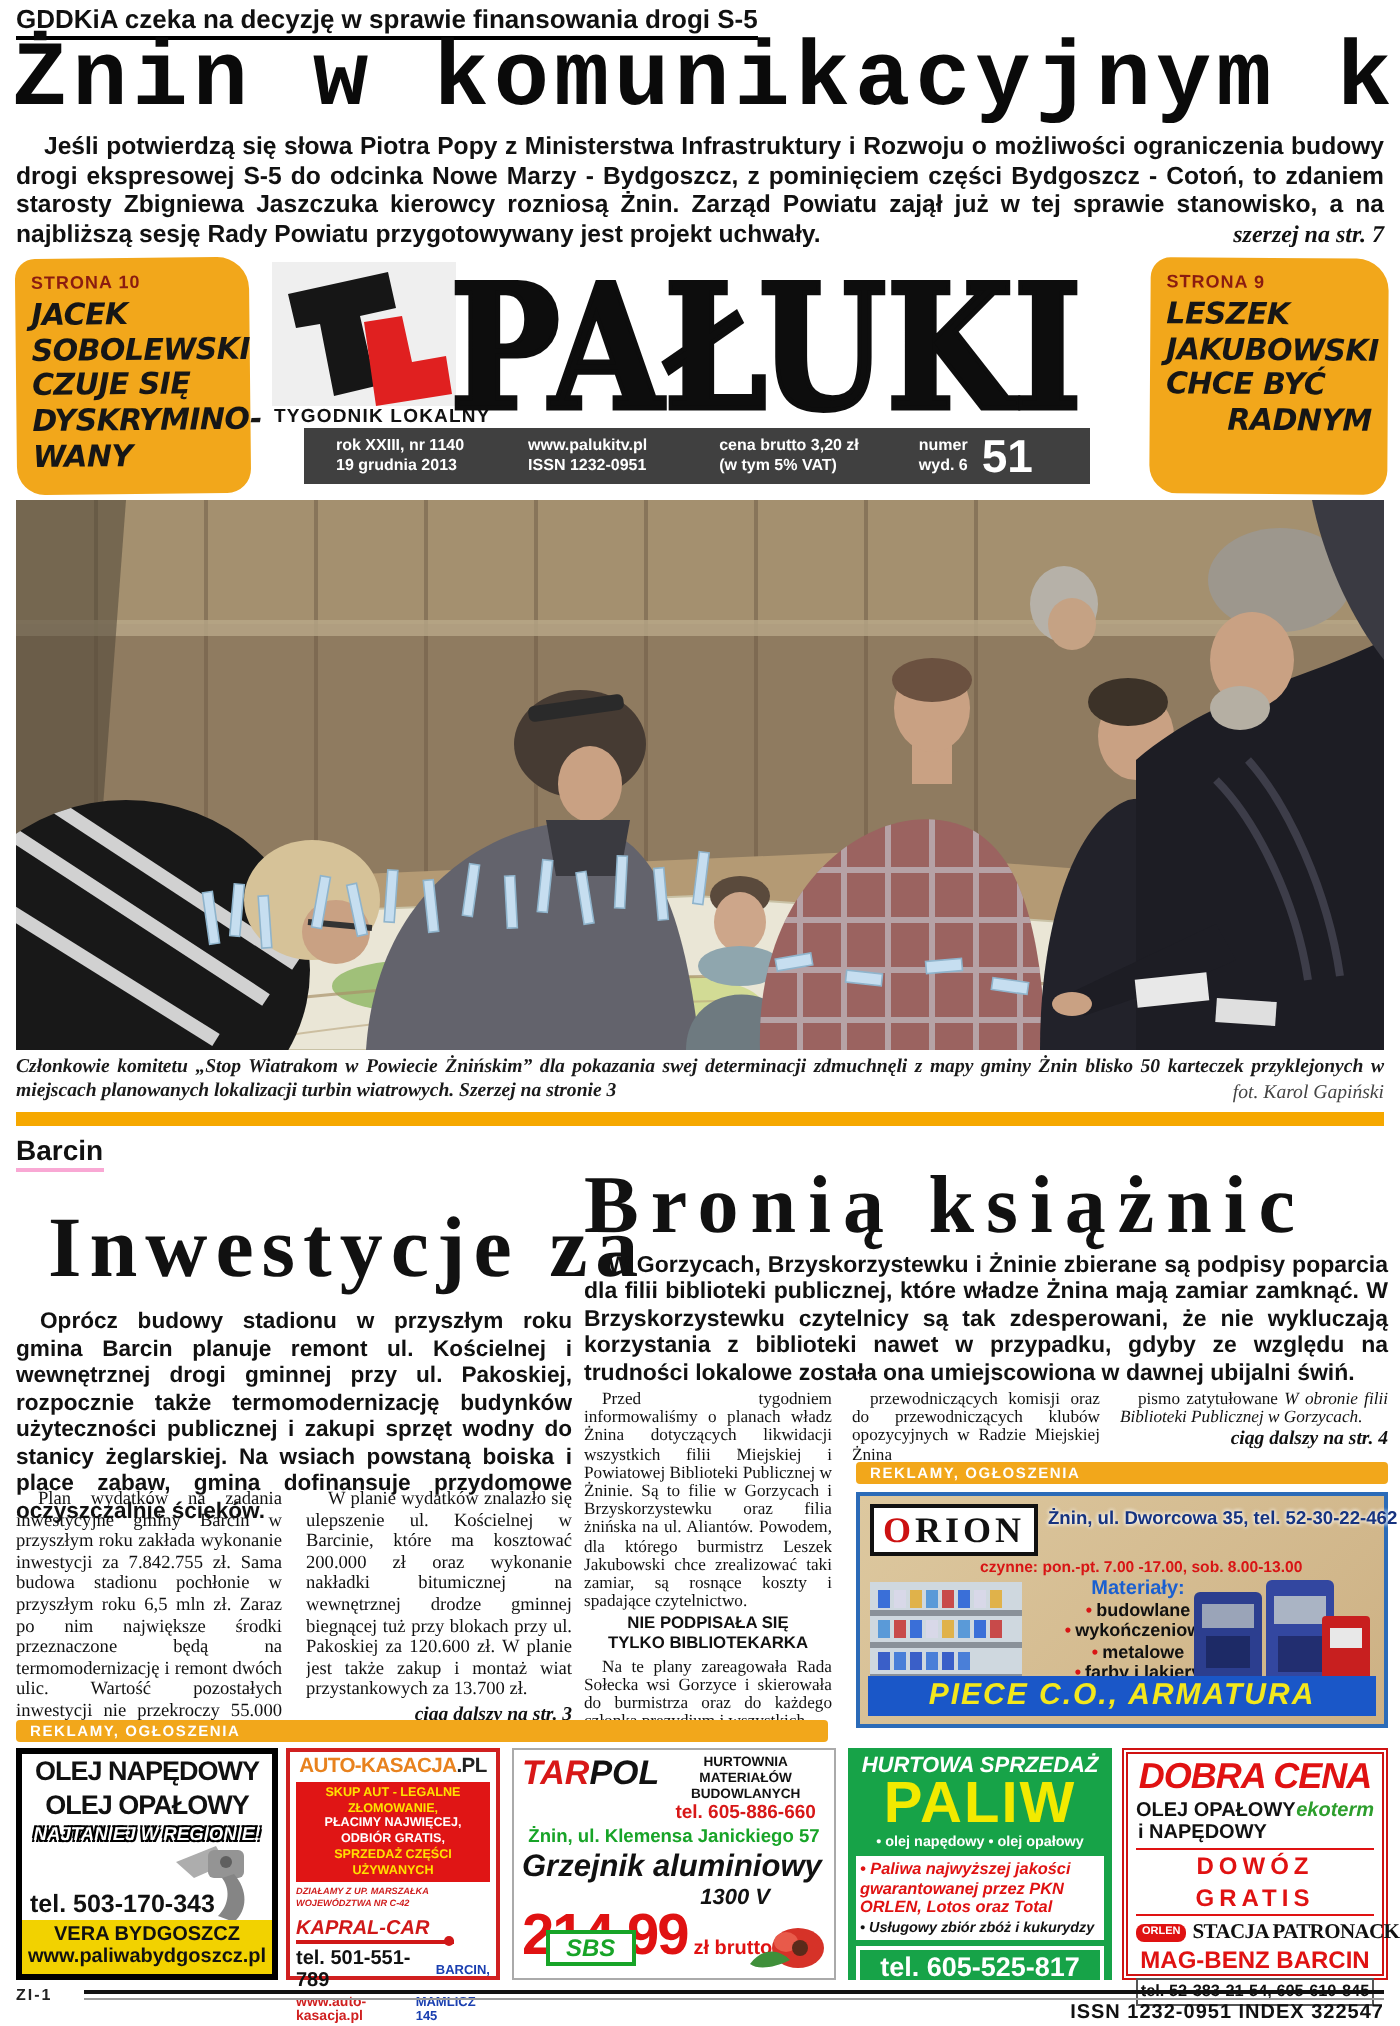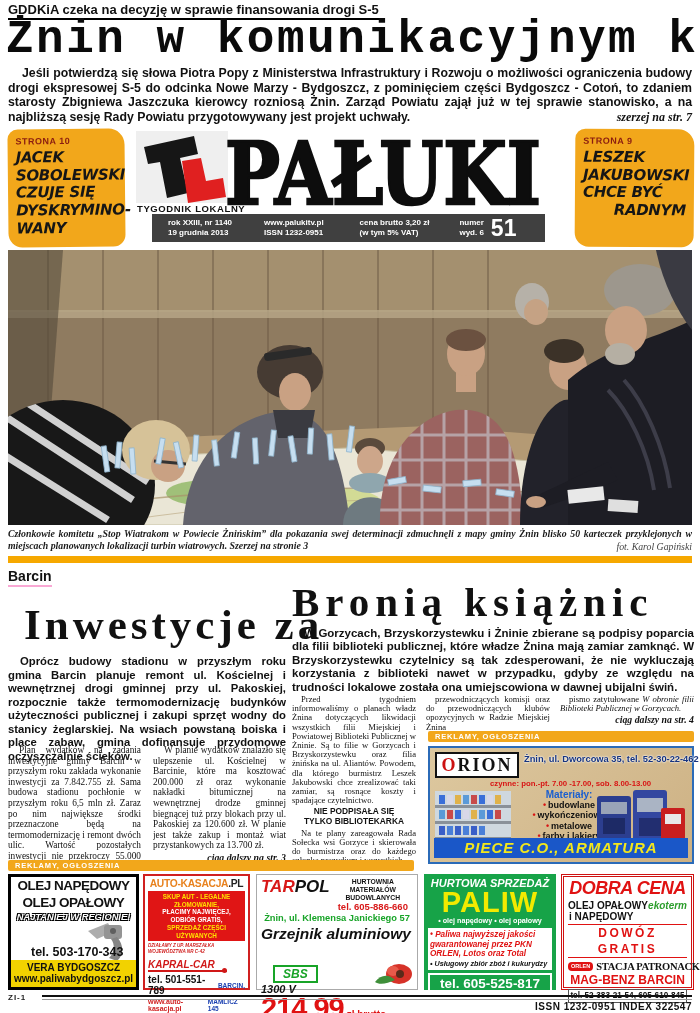--- a/index.html
+++ b/index.html
@@ -92,21 +92,21 @@
   .mat-item .bullet{color:#d81414;margin-right:2px;}
   .orion-banner{position:absolute;left:4px;right:4px;bottom:4px;height:20px;background:#1a57c8;
         color:#f3e71c;font:italic bold 15px/20px "Liberation Sans",sans-serif;text-align:center;letter-spacing:1px;}
 
   
   .adbox{position:absolute;top:874px;height:116px;box-sizing:border-box;background:#fff;}
   .ad-vera{left:8px;width:131px;border:3px solid #000;text-align:center;}
   .vera-l1{font:bold 13.5px/14.5px "Liberation Sans",sans-serif;letter-spacing:-.5px;margin-top:2px;}
   .vera-badge{font:italic bold 9.3px "Liberation Sans",sans-serif;color:#fff;margin-top:2px;
         text-shadow:-1px -1px 0 #000,1px -1px 0 #000,-1px 1px 0 #000,1px 1px 0 #000;}
-  .vera-tel{position:absolute;left:20px;top:68px;font:bold 12.5px "Liberation Sans",sans-serif;}
+  .vera-tel{position:absolute;left:4px;top:68px;font:bold 12.5px "Liberation Sans",sans-serif;}
   .vera-nozzle{position:absolute;right:2px;top:38px;}
   .vera-foot{position:absolute;left:0;right:0;bottom:0;background:#f2d200;padding:2px 0 3px;
         font:bold 10px/11px "Liberation Sans",sans-serif;}
 
   .ad-kasacja{left:143px;width:107px;border:2px solid #d02020;padding:2px 3px;}
   .kas-title{text-align:center;font:bold 10.3px "Liberation Sans",sans-serif;color:#e8821e;letter-spacing:-.3px;}
   .kas-title .suf{color:#222;}
   .kas-red{background:#e01515;margin-top:2px;padding:2px 1px;text-align:center;}
   .kas-red div{font:bold 6.3px/7.7px "Liberation Sans",sans-serif;}
   .kas-red .y{color:#ffe000;} .kas-red .w{color:#fff;}
@@ -121,21 +121,21 @@
 
   .ad-tarpol{left:256px;width:162px;border:1px solid #aaa;padding:3px 4px;}
   .tar-head{display:flex;gap:3px;}
   .tar-logo{font:italic bold 17px/18px "Liberation Sans",sans-serif;white-space:nowrap;}
   .tar-red{color:#d81818;} .tar-black{color:#111;}
   .tar-right{flex:1;text-align:center;}
   .tar-sub{font:bold 6.8px/7.8px "Liberation Sans",sans-serif;}
   .tar-tel{font:bold 9.5px "Liberation Sans",sans-serif;color:#d81818;}
   .tar-addr{text-align:center;font:bold 9.3px "Liberation Sans",sans-serif;color:#18a428;margin-top:1px;}
   .tar-prod{font:italic bold 15.5px "Liberation Sans",sans-serif;margin-top:2px;}
-  .tar-volt{font:italic bold 11px "Liberation Sans",sans-serif;padding-right:28px;margin-top:40px;}
+  .tar-volt{font:italic bold 11px "Liberation Sans",sans-serif;text-align:right;padding-right:28px;}
   .tar-price-num{font:bold 29px/26px "Liberation Sans",sans-serif;color:#e01212;letter-spacing:-1px;}
   .tar-price-suf{font:bold 10px "Liberation Sans",sans-serif;color:#e01212;margin-left:3px;}
   .tar-foot{position:absolute;left:16px;right:4px;bottom:3px;display:flex;justify-content:space-between;align-items:center;}
   .tar-sbs{border:2px solid #18a428;color:#18a428;font:italic bold 12px/14px "Liberation Sans",sans-serif;
         padding:0 8px;background:#fff;}
 
   .ad-paliw{left:424px;width:132px;background:#17a348;padding:3px 4px;text-align:center;}
   .pal-t1{font:italic bold 11px/12px "Liberation Sans",sans-serif;color:#fff;}
   .pal-t2{font:bold 29px/27px "Liberation Sans",sans-serif;color:#f2ea00;letter-spacing:1px;}
   .pal-sub{font:bold 7.2px/8px "Liberation Sans",sans-serif;color:#fff;margin-top:1px;}

